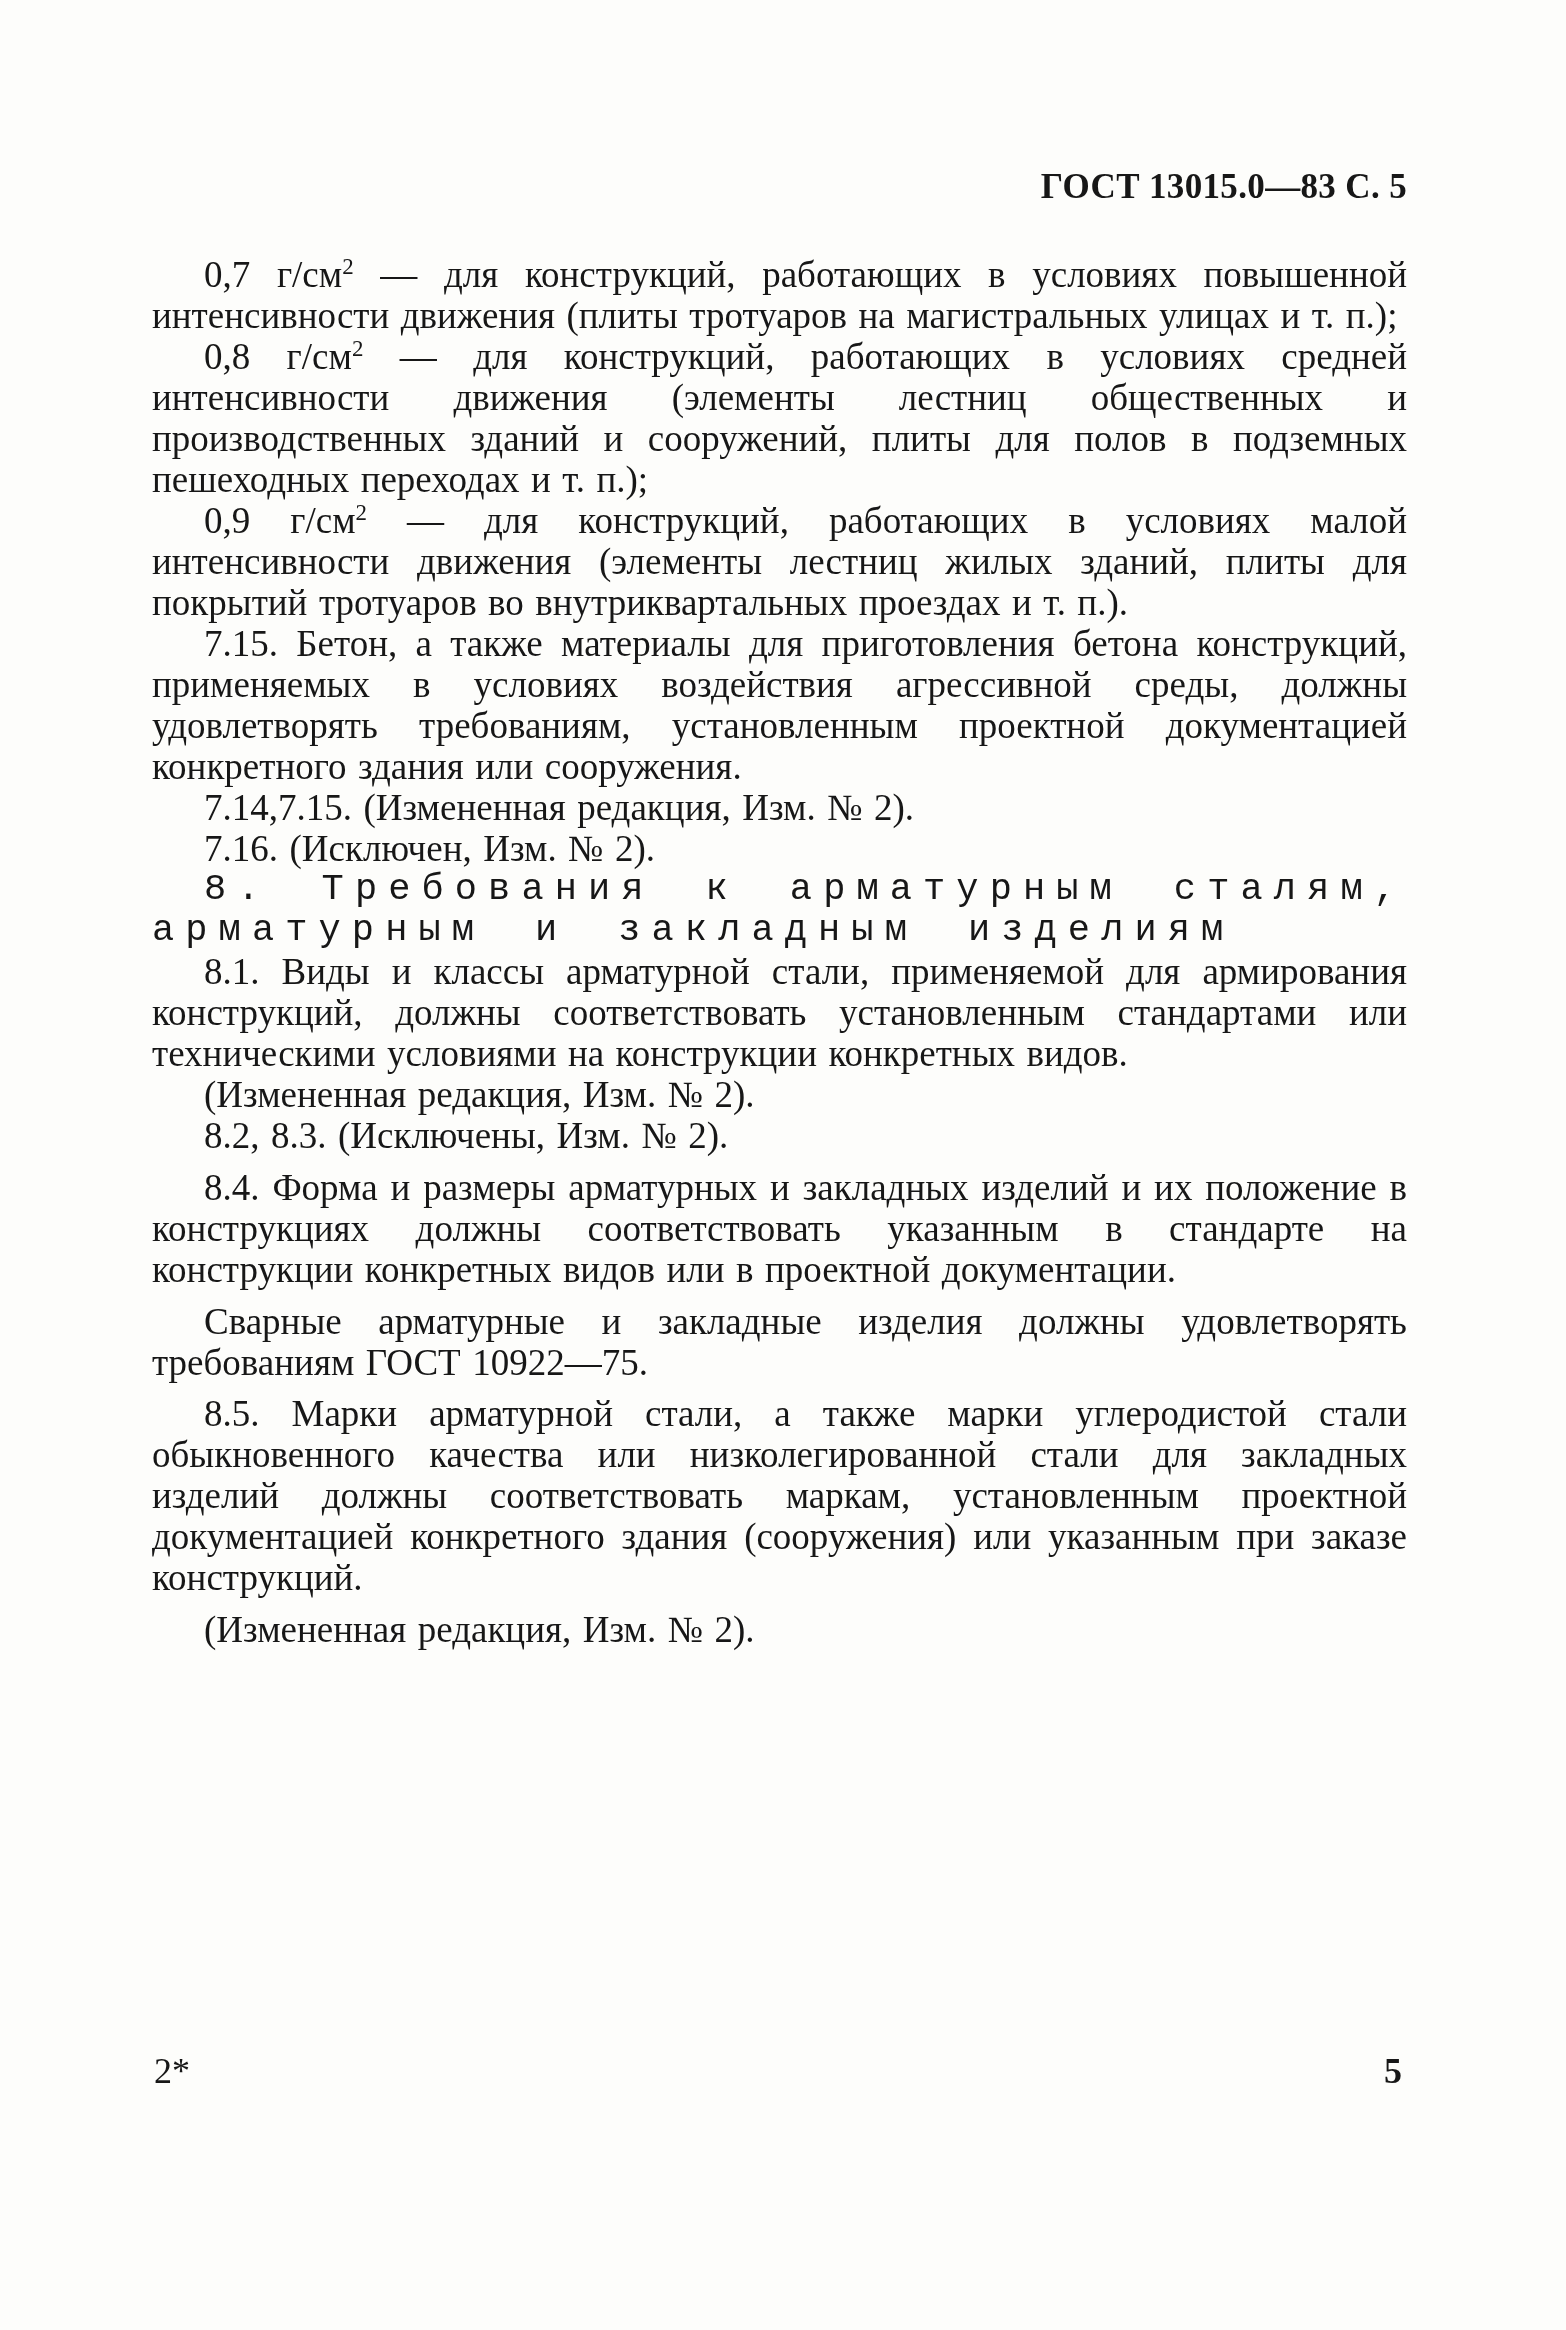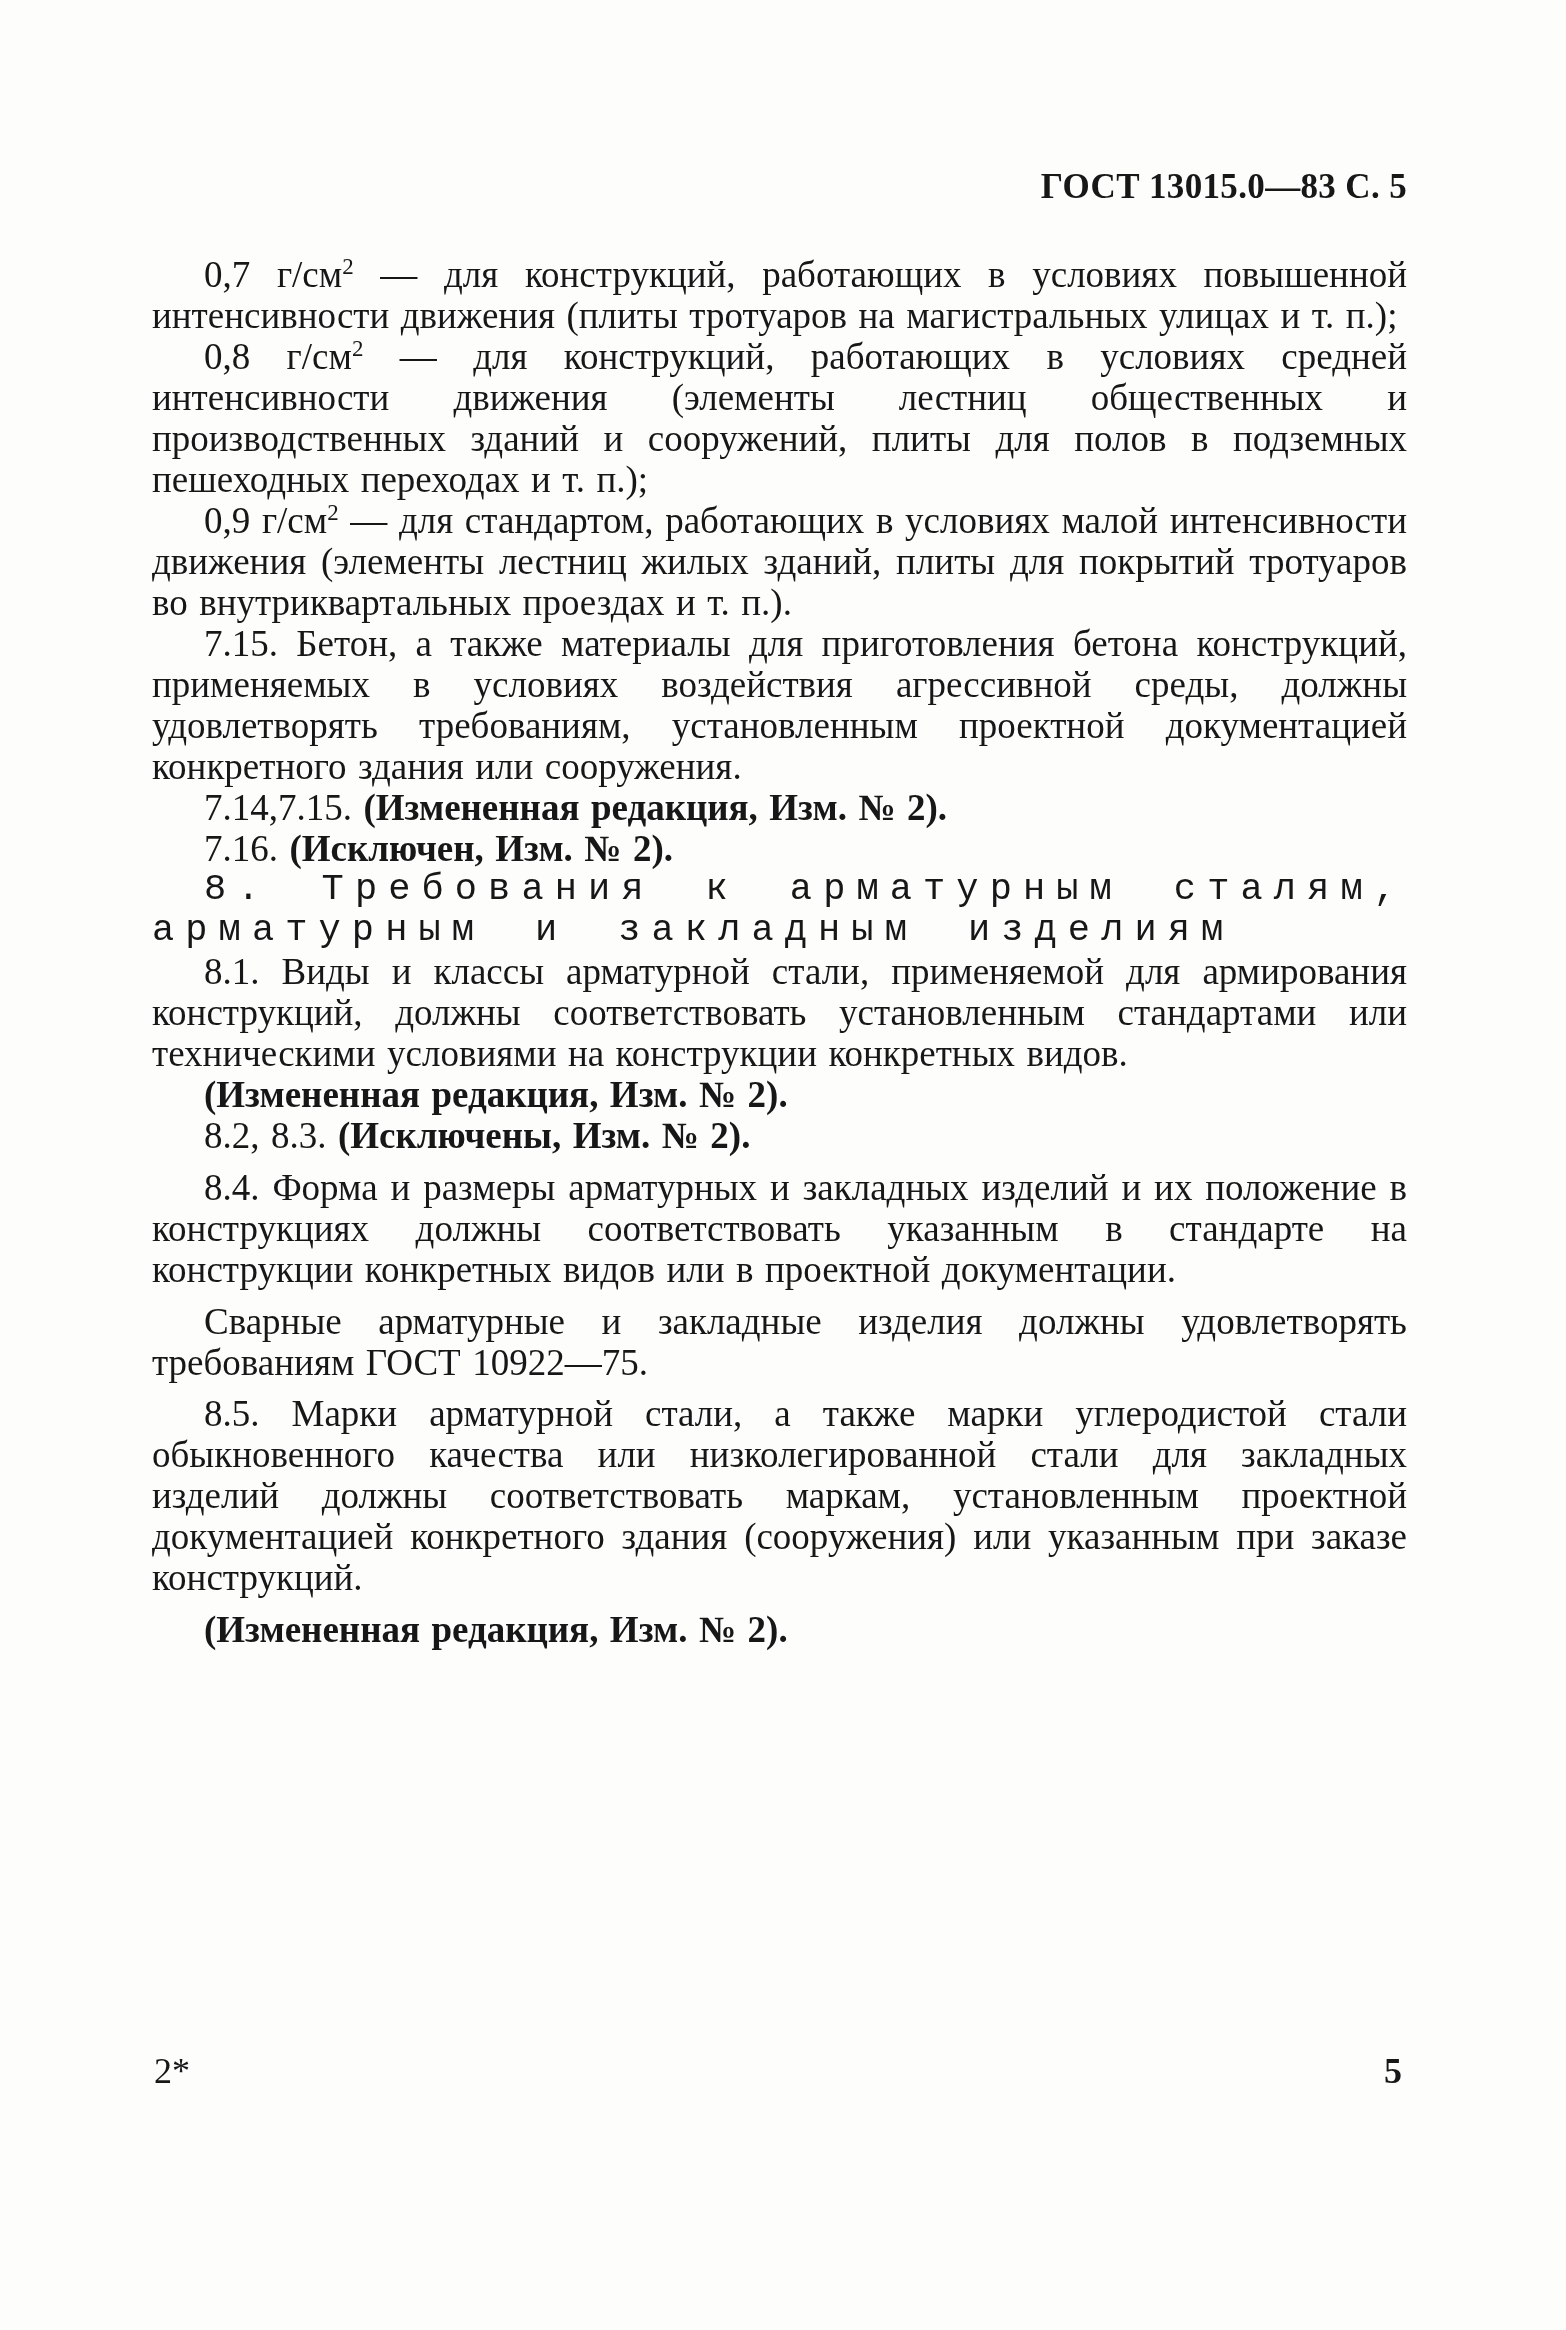--- a/index.html
+++ b/index.html
@@ -24,21 +24,21 @@
     }
     .content { width: 100%; }
     .para {
       margin: 0;
       font-size: 37px;
       line-height: 41px;
       text-align: justify;
       text-indent: 52px;
       word-spacing: 0.06em;
     }
-    .bold { font-weight: 700; }
+    .bold { font-weight: 400; }
     .heading-spaced {
       letter-spacing: 0.30em;
       word-spacing: 0.45em;
       font-family: Liberation Mono, monospace;
     }
     sup.sq {
       font-size: 0.62em;
       line-height: 0;
       vertical-align: super;
     }
@@ -64,21 +64,21 @@
     <span>ГОСТ 13015.0—83 С. 5</span>
   </div>
 
   <div class="content">
 
 
     <p class="para"><span>0,7 г/см</span><sup class="sq">2</sup><span> — для конструкций, работающих в условиях повышенной интенсивности движения (плиты тротуаров на магистральных улицах и т. п.);</span></p>
 
     <p class="para"><span>0,8 г/см</span><sup class="sq">2</sup><span> — для конструкций, работающих в условиях средней интенсивности движения (элементы лестниц общественных и производственных зданий и сооружений, плиты для полов в подземных пешеходных переходах и т. п.);</span></p>
 
-    <p class="para"><span>0,9 г/см</span><sup class="sq">2</sup><span> — для стандартом, работающих в условиях малой интенсивности движения (элементы лестниц жилых зданий, плиты для покрытий тротуаров во внутриквартальных проездах и т. п.).</span></p>
+    <p class="para"><span>0,9 г/см</span><sup class="sq">2</sup><span> — для конструкций, работающих в условиях малой интенсивности движения (элементы лестниц жилых зданий, плиты для покрытий тротуаров во внутриквартальных проездах и т. п.).</span></p>
 
     <p class="para">7.15. Бетон, а также материалы для приготовления бетона конструкций, применяемых в условиях воздействия агрессивной среды, должны удовлетворять требованиям, установленным проектной документацией конкретного здания или сооружения.</p>
 
     <p class="para"><span>7.14,7.15. </span><span class="bold">(Измененная редакция, Изм. № 2).</span></p>
 
     <p class="para"><span>7.16. </span><span class="bold">(Исключен, Изм. № 2).</span></p>
 
     <p class="para heading-spaced">8. Требования к арматурным сталям, арматурным и закладным изделиям</p>
 
     <p class="para">8.1. Виды и классы арматурной стали, применяемой для армирования конструкций, должны соответствовать установленным стандартами или техническими условиями на конструкции конкретных видов.</p>

